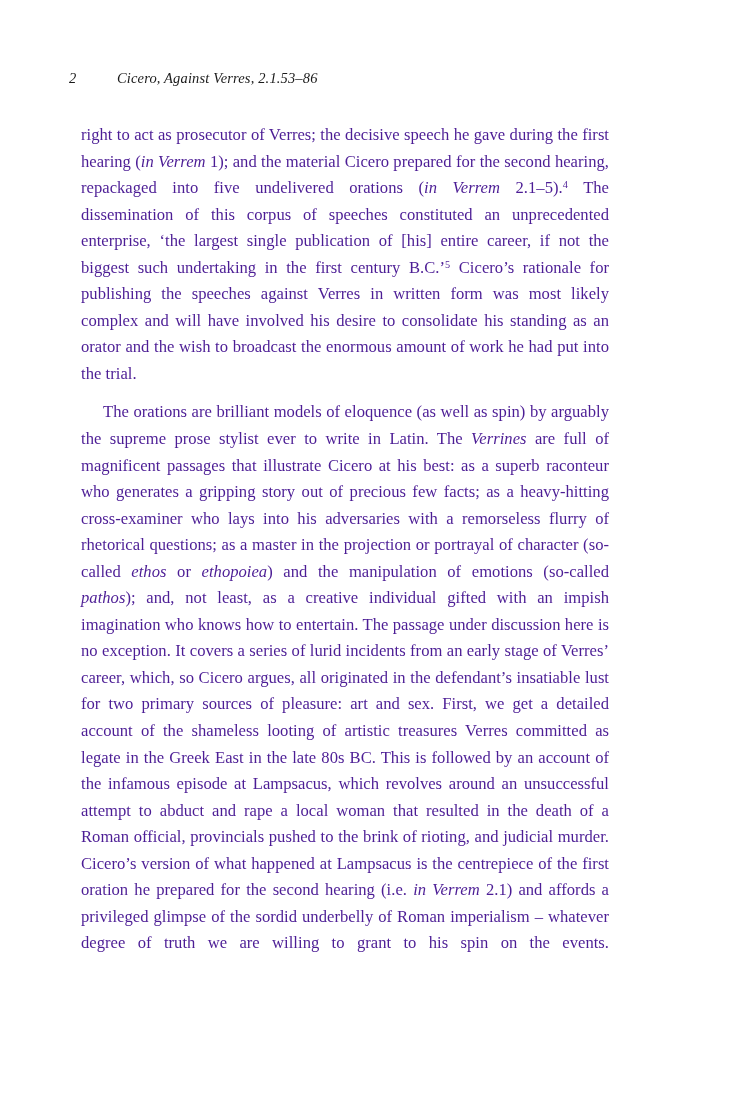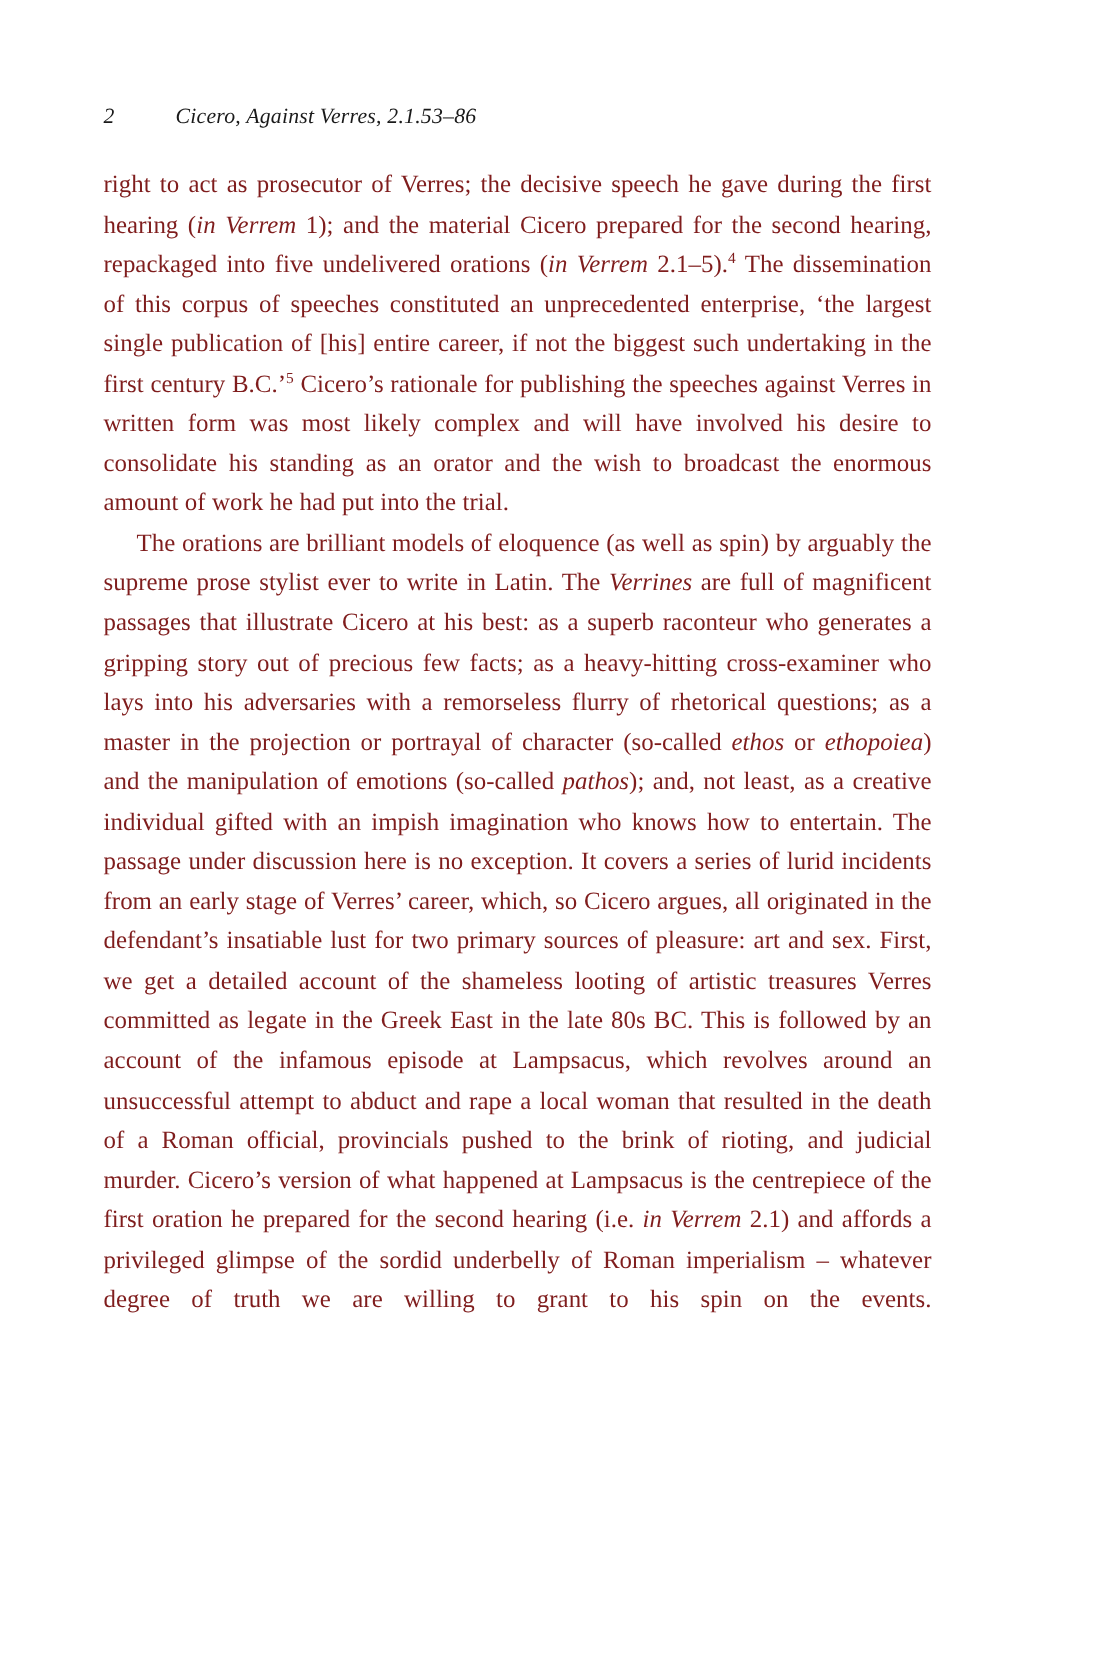--- a/index.html
+++ b/index.html
@@ -38,30 +38,30 @@
     letter-spacing: 0.15px;
     text-align: right;
   }
   .body-block {
     position: absolute;
     left: 69px;
     top: 110px;
     width: 552px;
   }
   p.para {
-    margin: 0;
+    margin: 12px;
     font-size: 16.6px;
     line-height: 26.55px;
     text-align: justify;
     text-justify: inter-word;
     hyphens: none;
     -webkit-hyphens: none;
     letter-spacing: 0.02px;
     word-spacing: 0.1px;
-    color: #7f1d1d;
+    color: #4c1d95;
   }
   p.para + p.para {
     text-indent: 22px;
   }
   p.para.last-para::after {
     content: "";
     display: inline-block;
     width: 100%;
   }
   .it { font-style: italic; }

